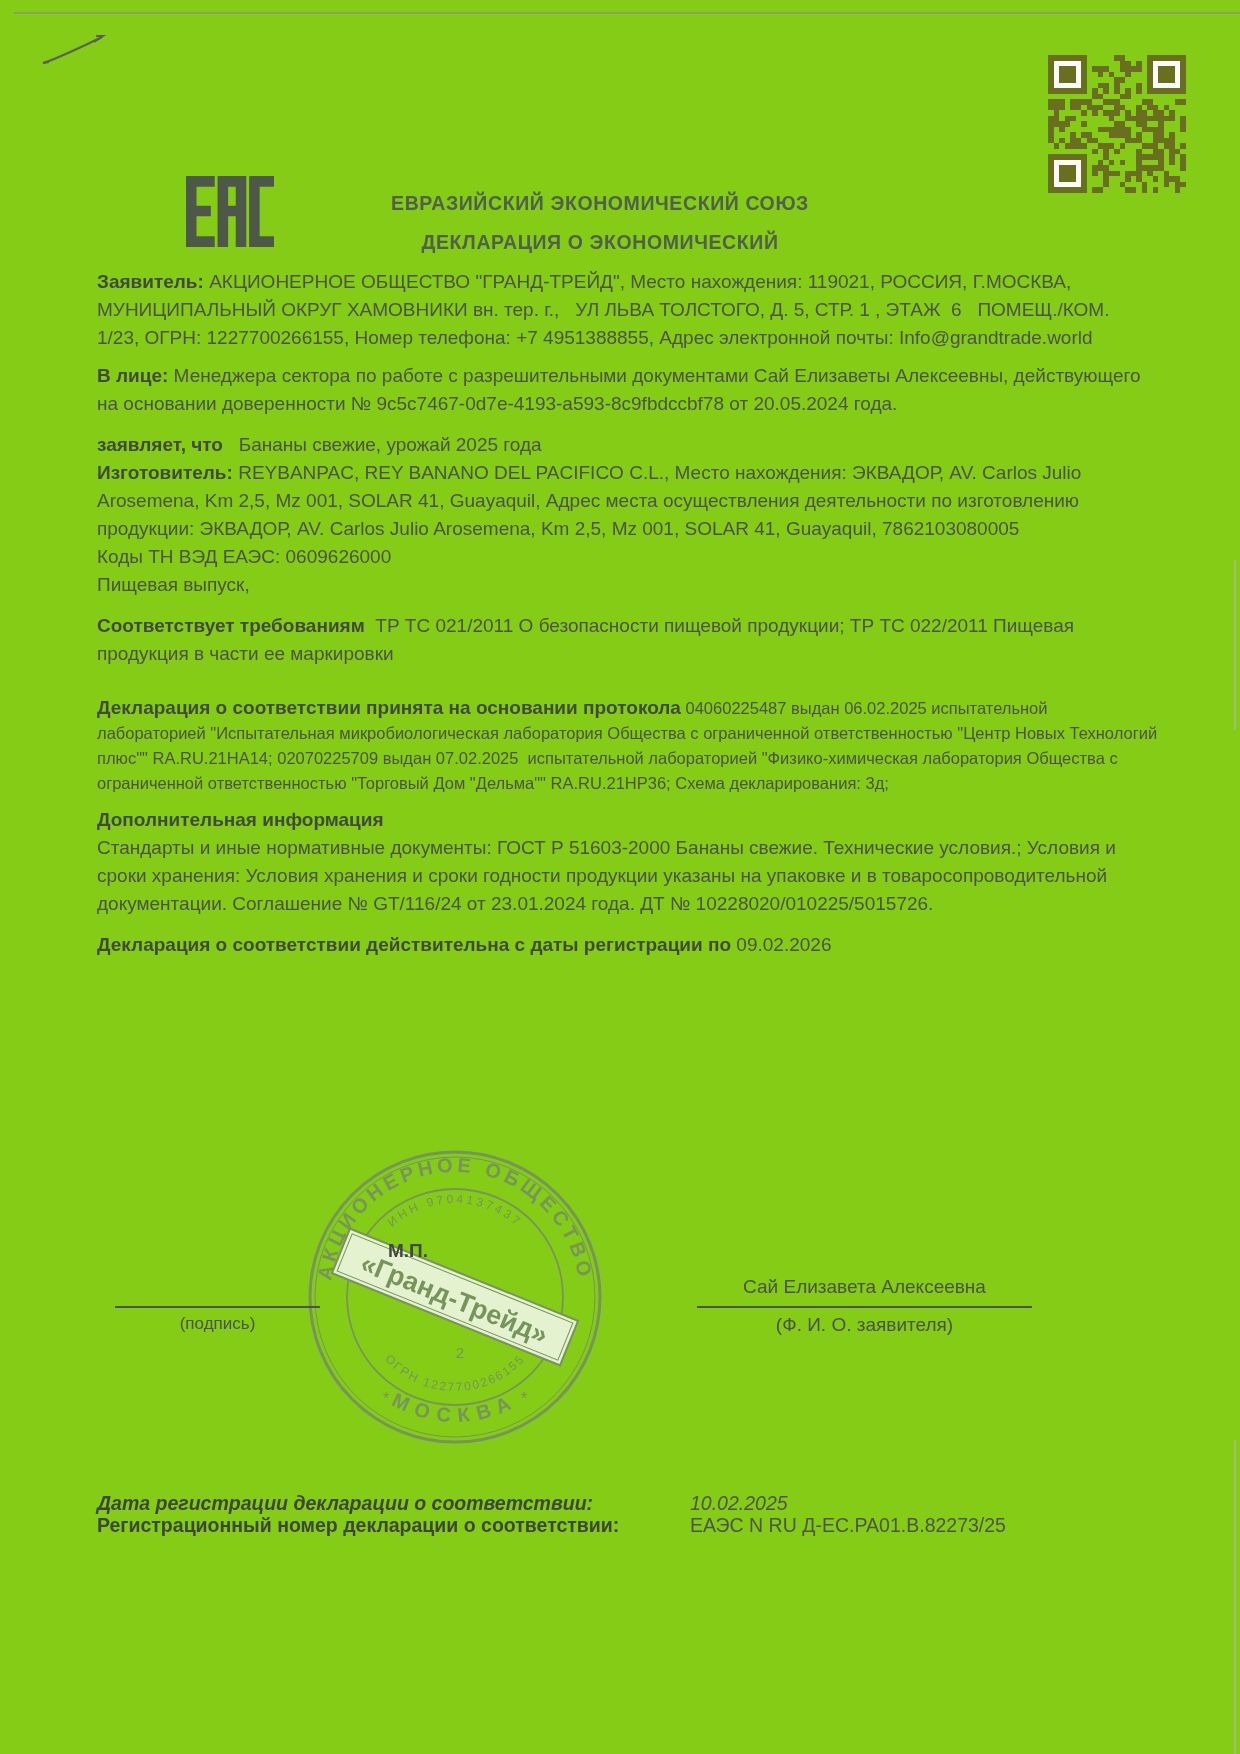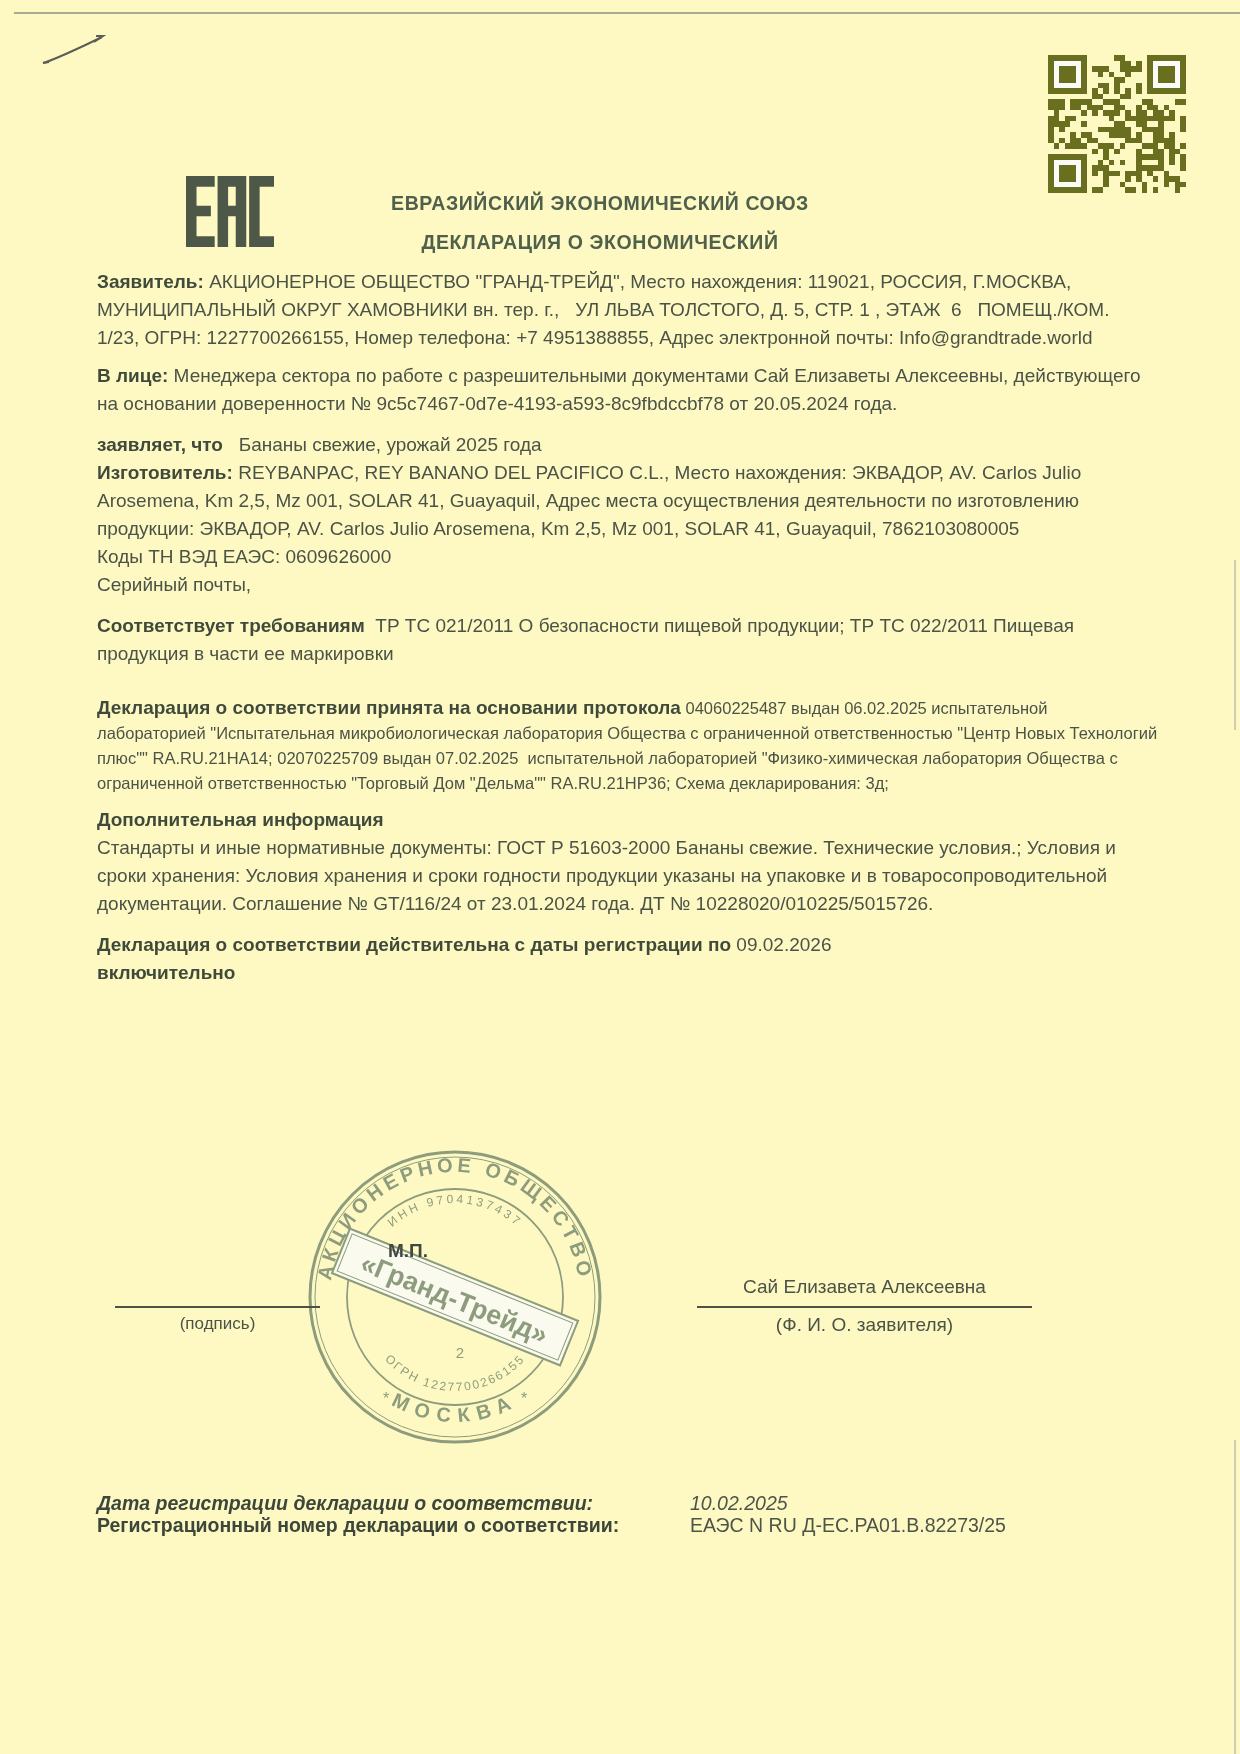--- a/index.html
+++ b/index.html
@@ -1,18 +1,18 @@
 <!DOCTYPE html>
 <html><head>
 <meta charset="utf-8">
 <style>
   html,body{margin:0;padding:0;background:#e9e9e4;}
   .page{
     position:relative;width:1240px;height:1754px;margin:0 auto;
-    background:#fef9c3;overflow:hidden;
+    background:#84cc16;overflow:hidden;
     font-family:"Liberation Sans",sans-serif;color:#4b5347;
   }
   
   .topline{position:absolute;top:12px;left:14px;right:0;height:2px;background:#8e9087;opacity:.75;}
   .edge-line{position:absolute;width:2px;background:#b3b3aa;opacity:.65;}
   .pen-mark{position:absolute;left:40px;top:28px;}
   
   .eac-logo{position:absolute;left:186px;top:176px;}
   .qr-box{position:absolute;left:1048px;top:55px;width:138px;height:138px;}
   .qr-box svg{width:100%;height:100%;shape-rendering:crispEdges;}
@@ -300,30 +300,30 @@
   <div class="content">
     <p class="para"><span class="b">Заявитель:</span><span class="t"> АКЦИОНЕРНОЕ ОБЩЕСТВО "ГРАНД-ТРЕЙД", Место нахождения: 119021, РОССИЯ, Г.МОСКВА, МУНИЦИПАЛЬНЫЙ ОКРУГ ХАМОВНИКИ вн. тер. г.,   УЛ ЛЬВА ТОЛСТОГО, Д. 5, СТР. 1 , ЭТАЖ  6   ПОМЕЩ./КОМ.   1/23, ОГРН: 1227700266155, Номер телефона: +7 4951388855, Адрес электронной почты: Info@grandtrade.world</span></p>
 
     <p class="para gap-sm"><span class="b">В лице:</span><span class="t"> Менеджера сектора по работе с разрешительными документами Сай Елизаветы Алексеевны, действующего на основании доверенности № 9c5c7467-0d7e-4193-a593-8c9fbdccbf78 от 20.05.2024 года.</span></p>
 
     <p class="para gap-md"><span class="b">заявляет, что</span><span class="t">   Бананы свежие, урожай 2025 года</span></p>
 
     <p class="para"><span class="b">Изготовитель:</span><span class="t"> REYBANPAC, REY BANANO DEL PACIFICO C.L., Место нахождения: ЭКВАДОР, AV. Carlos Julio Arosemena, Km 2,5, Mz 001, SOLAR 41, Guayaquil, Адрес места осуществления деятельности по изготовлению продукции: ЭКВАДОР, AV. Carlos Julio Arosemena, Km 2,5, Mz 001, SOLAR 41, Guayaquil, 7862103080005</span></p>
 
     <p class="para">Коды ТН ВЭД ЕАЭС: 0609626000</p>
-    <p class="para">Серийный почты,</p>
+    <p class="para">Пищевая выпуск,</p>
 
     <p class="para gap-md"><span class="b">Соответствует требованиям</span><span class="t">  ТР ТС 021/2011 О безопасности пищевой продукции; ТР ТС 022/2011 Пищевая продукция в части ее маркировки</span></p>
 
     <p class="para small-mix gap-lg"><span class="b">Декларация о соответствии принята на основании протокола</span><span class="t"> 04060225487 выдан 06.02.2025 испытательной лабораторией "Испытательная микробиологическая лаборатория Общества с ограниченной ответственностью "Центр Новых Технологий плюс"" RA.RU.21НА14; 02070225709 выдан 07.02.2025  испытательной лабораторией "Физико-химическая лаборатория Общества с ограниченной ответственностью "Торговый Дом "Дельма"" RA.RU.21НР36; Схема декларирования: 3д;</span></p>
 
     <p class="para gap-sm"><span class="b">Дополнительная информация</span></p>
     <p class="para">Стандарты и иные нормативные документы: ГОСТ Р 51603-2000 Бананы свежие. Технические условия.; Условия и сроки хранения: Условия хранения и сроки годности продукции указаны на упаковке и в товаросопроводительной документации. Соглашение № GT/116/24 от 23.01.2024 года. ДТ № 10228020/010225/5015726.</p>
 
-    <p class="para gap-md"><span class="b">Декларация о соответствии действительна с даты регистрации по</span><span class="t"> 09.02.2026</span><span class="b" style="display:block;">включительно</span></p>
+    <p class="para gap-md"><span class="b">Декларация о соответствии действительна с даты регистрации по</span><span class="t"> 09.02.2026</span></p>
   </div>
 
   <div class="stamp">
     <svg width="310" height="310" viewBox="0 0 310 310">
       <defs>
         <path id="arcTop" d="M 30,155 A 125,125 0 0 1 280,155" fill="none"></path>
         <path id="arcBottom" d="M 30,155 A 125,125 0 0 0 280,155" fill="none"></path>
         <path id="arcInnerTop" d="M 61,155 A 94,94 0 0 1 249,155" fill="none"></path>
         <path id="arcInnerBottom" d="M 61,155 A 94,94 0 0 0 249,155" fill="none"></path>
       </defs>

